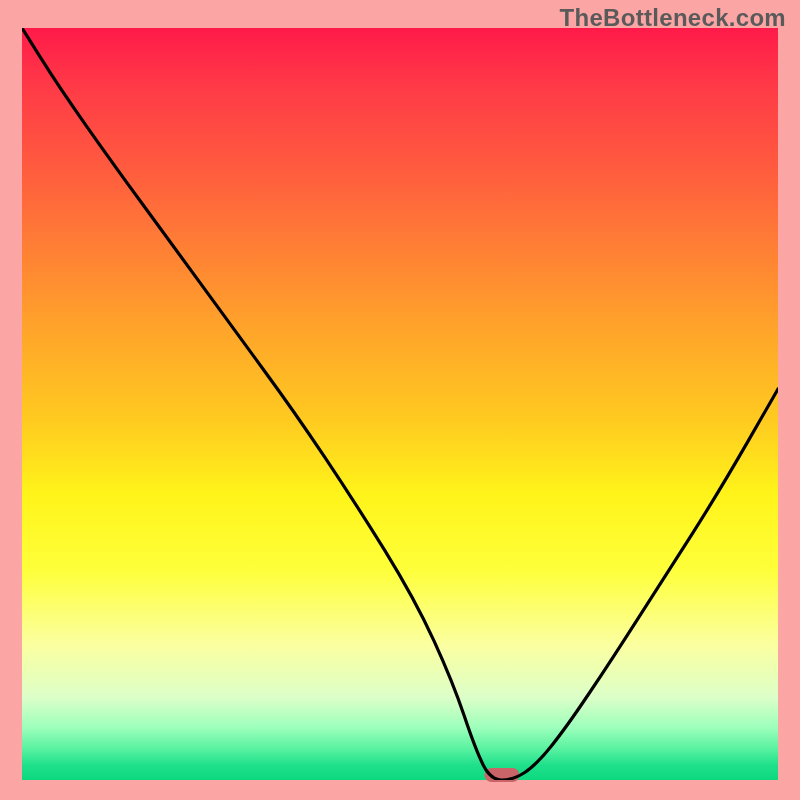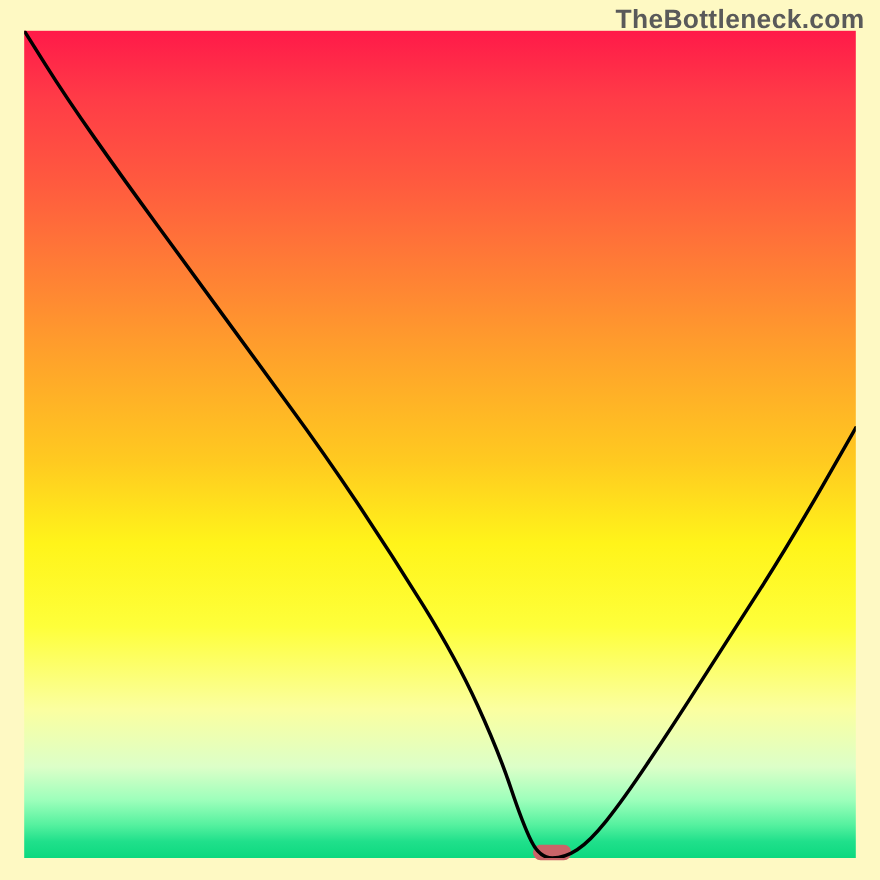--- a/index.html
+++ b/index.html
@@ -8,21 +8,21 @@
     width: 800px;
     height: 800px;
     background: #000;
     font-family: Arial, Helvetica, sans-serif;
     overflow: hidden;
   }
   .frame {
     position: relative;
     width: 800px;
     height: 800px;
-    background: #fef9c3;
+    background: #fca5a5;
   }
   .watermark {
     position: absolute;
     top: 4px;
     right: 14px;
     color: #5a5a5a;
     font-size: 24px;
     font-weight: 600;
     letter-spacing: 0.3px;
     z-index: 30;

